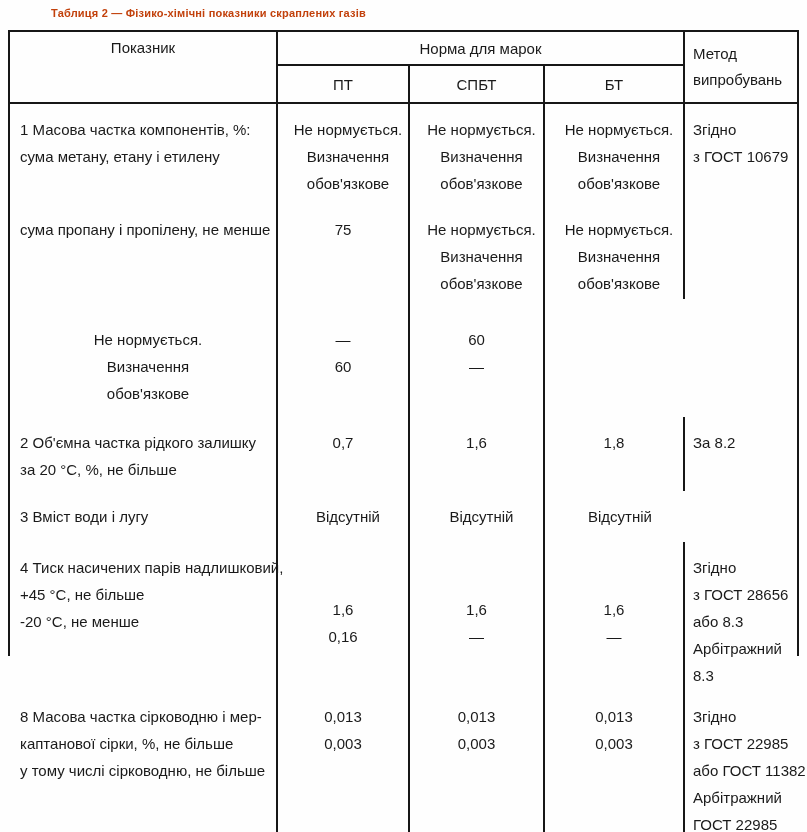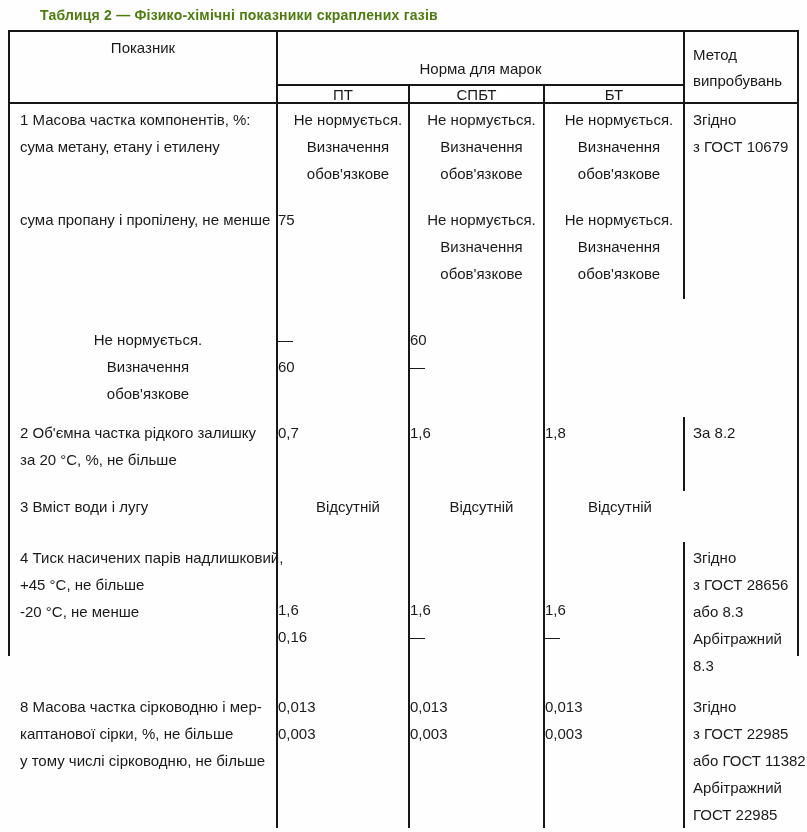--- a/index.html
+++ b/index.html
@@ -8,24 +8,24 @@
     font-family: "Liberation Sans", sans-serif;
     background: #ffffff;
     color: #1a1a1a;
     position: relative;
     overflow: hidden;
   }
   .page { position: absolute; inset: 0; background: #fefefe; }
 
   .doc-title {
     position: absolute;
-    left: 40px; top: 7px;
-    font-size: 14px; font-weight: bold;
+    left: 51px; top: 7px;
+    font-size: 11px; font-weight: bold;
     letter-spacing: 0.2px;
-    color: #4d7c0f;
+    color: #c2410c;
   }
 
   .tbl {
     position: absolute;
     left: 8px; top: 30px;
     width: 791px; height: 626px;
     border: 2px solid #171717;
     border-bottom: none;
     display: flex; flex-direction: column;
     background: #fefefe;
@@ -44,21 +44,20 @@
     text-align: center;
     padding-top: 7px;
     font-size: 15px;
   }
   .h-mid { border-right: 2px solid #171717; display: flex; flex-direction: column; }
   .h-norm {
     height: 34px;
     border-bottom: 2px solid #171717;
     display: flex; align-items: center; justify-content: center;
     font-size: 15px;
-    margin-top: 20px;
   }
   .h-grades { flex: 1; display: grid; grid-template-columns: 132px 135px 1fr; }
   .h-grade {
     border-right: 2px solid #171717;
     display: flex; align-items: center; justify-content: center;
     font-size: 15px;
   }
   .h-grade:last-child { border-right: none; }
   .h-met {
     display: flex; flex-direction: column;
@@ -69,25 +68,25 @@
   .h-met .line { display: block; line-height: 26px; }
 
   
   .tbody { flex: 1; display: flex; flex-direction: column; }
   .trow {
     display: grid;
     grid-template-columns: 268px 132px 135px 140px 1fr;
     flex: 0 0 auto;
   }
   .trow:last-child { flex: 1; }
-  .cell { border-right: 2px solid #171717; font-size: 15px; padding-top: 2px; }
+  .cell { border-right: 2px solid #171717; font-size: 15px; padding-top: 12px; }
   .cell:last-child { border-right: none; }
   .cell .line { display: block; line-height: 27px; white-space: nowrap; }
   .ind  { padding-left: 10px; }
-  .val  { text-align: left; }
+  .val  { text-align: center; }
   .val.left { text-align: center; padding-left: 10px; }
   .met  { padding-left: 8px; }
 
   .r1 { min-height: 100px; }
   .r2 { min-height: 95px; }
   .r3 { min-height: 118px; }
   .r4 { min-height: 74px; }
   .r5 { min-height: 51px; }
   .r6 { min-height: 149px; }
 

